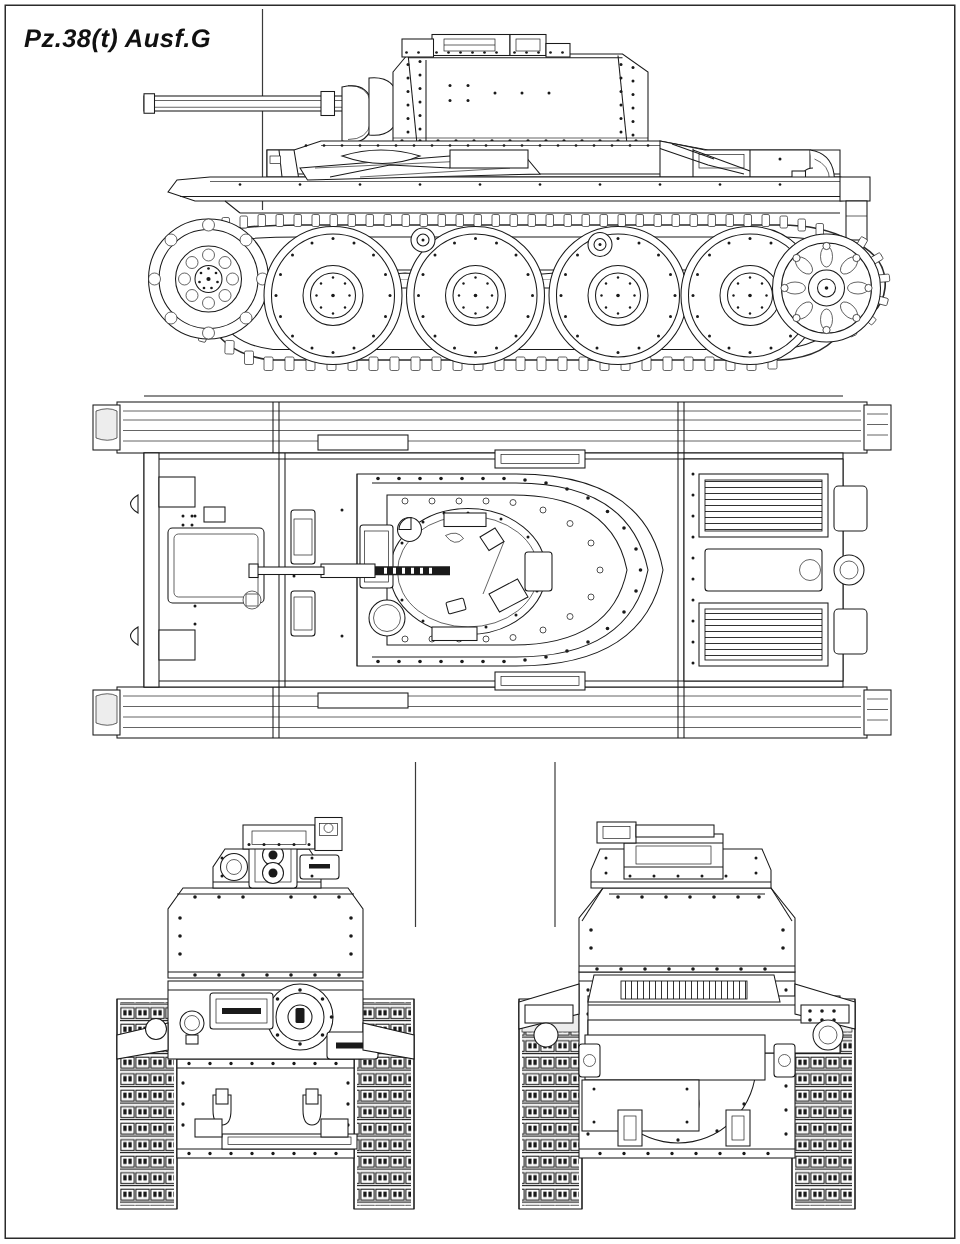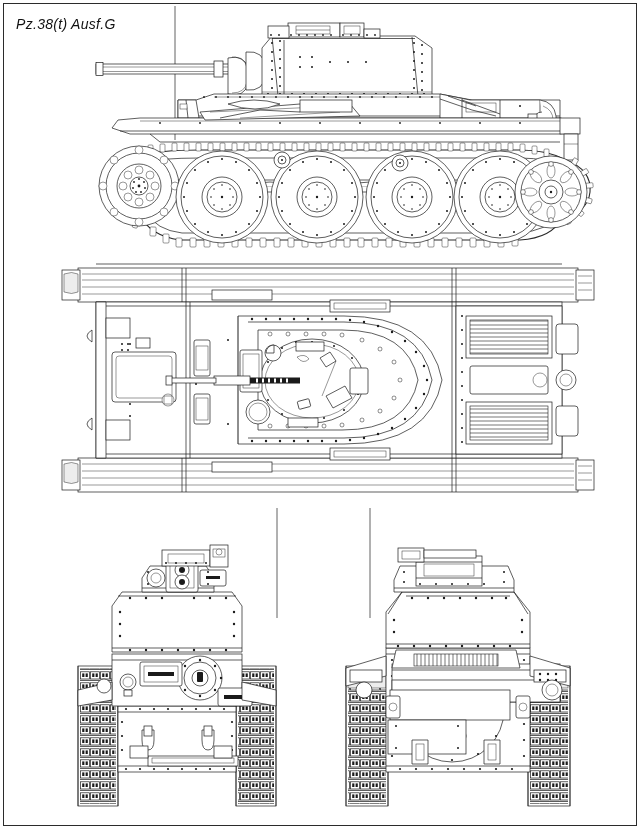--- a/index.html
+++ b/index.html
@@ -30,22 +30,22 @@
     width: 634px;
     height: 823px;
     border: 1px solid #2b2b2b;
     box-sizing: border-box;
     pointer-events: none;
   }
   #title-block {
     position: absolute;
     left: 16px;
     top: 16px;
-    font-size: 14px;
-    font-weight: normal;
+    font-size: 17px;
+    font-weight: bold;
     font-style: italic;
     letter-spacing: 0.3px;
     color: #111111;
     white-space: nowrap;
   }
   #drawing-canvas {
     position: absolute;
     left: 0; top: 0;
     width: 640px;
     height: 829px;

